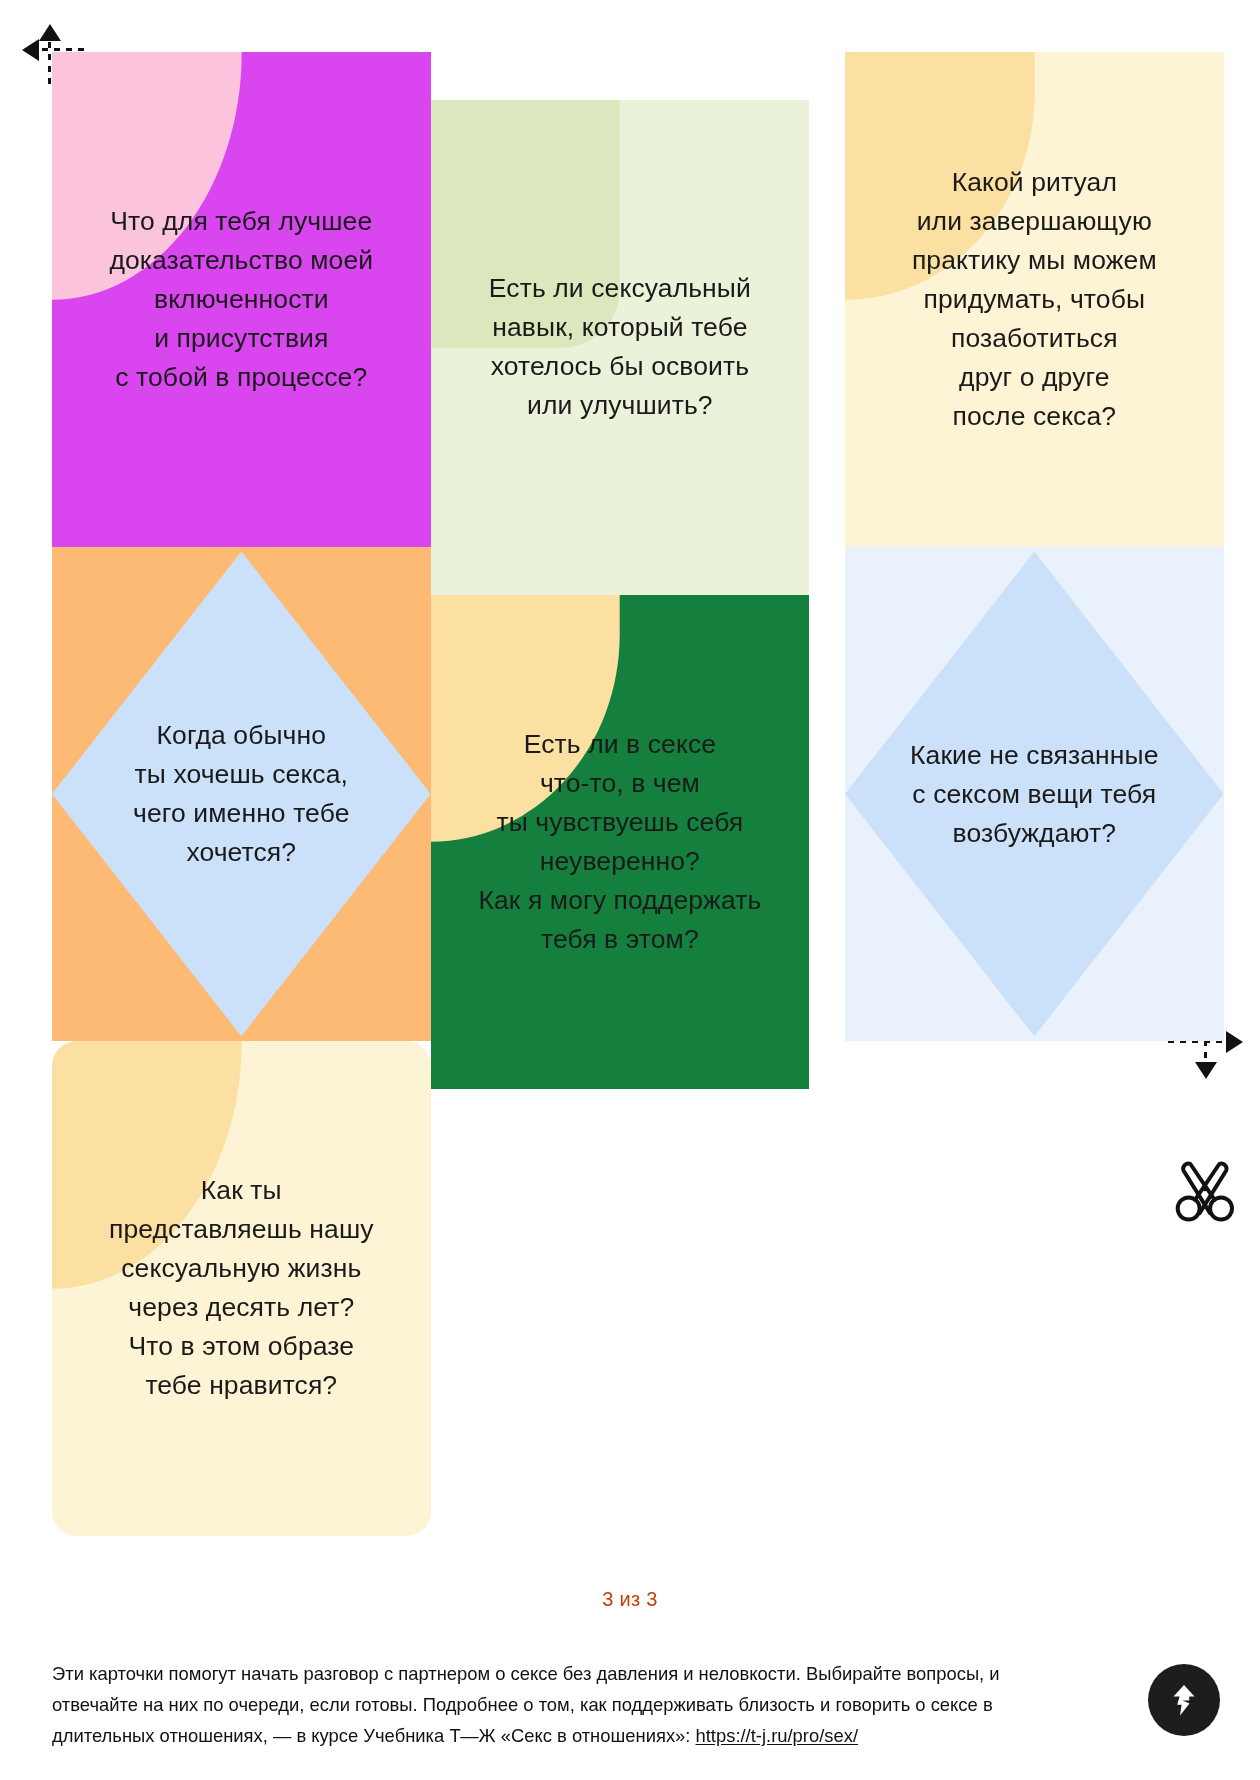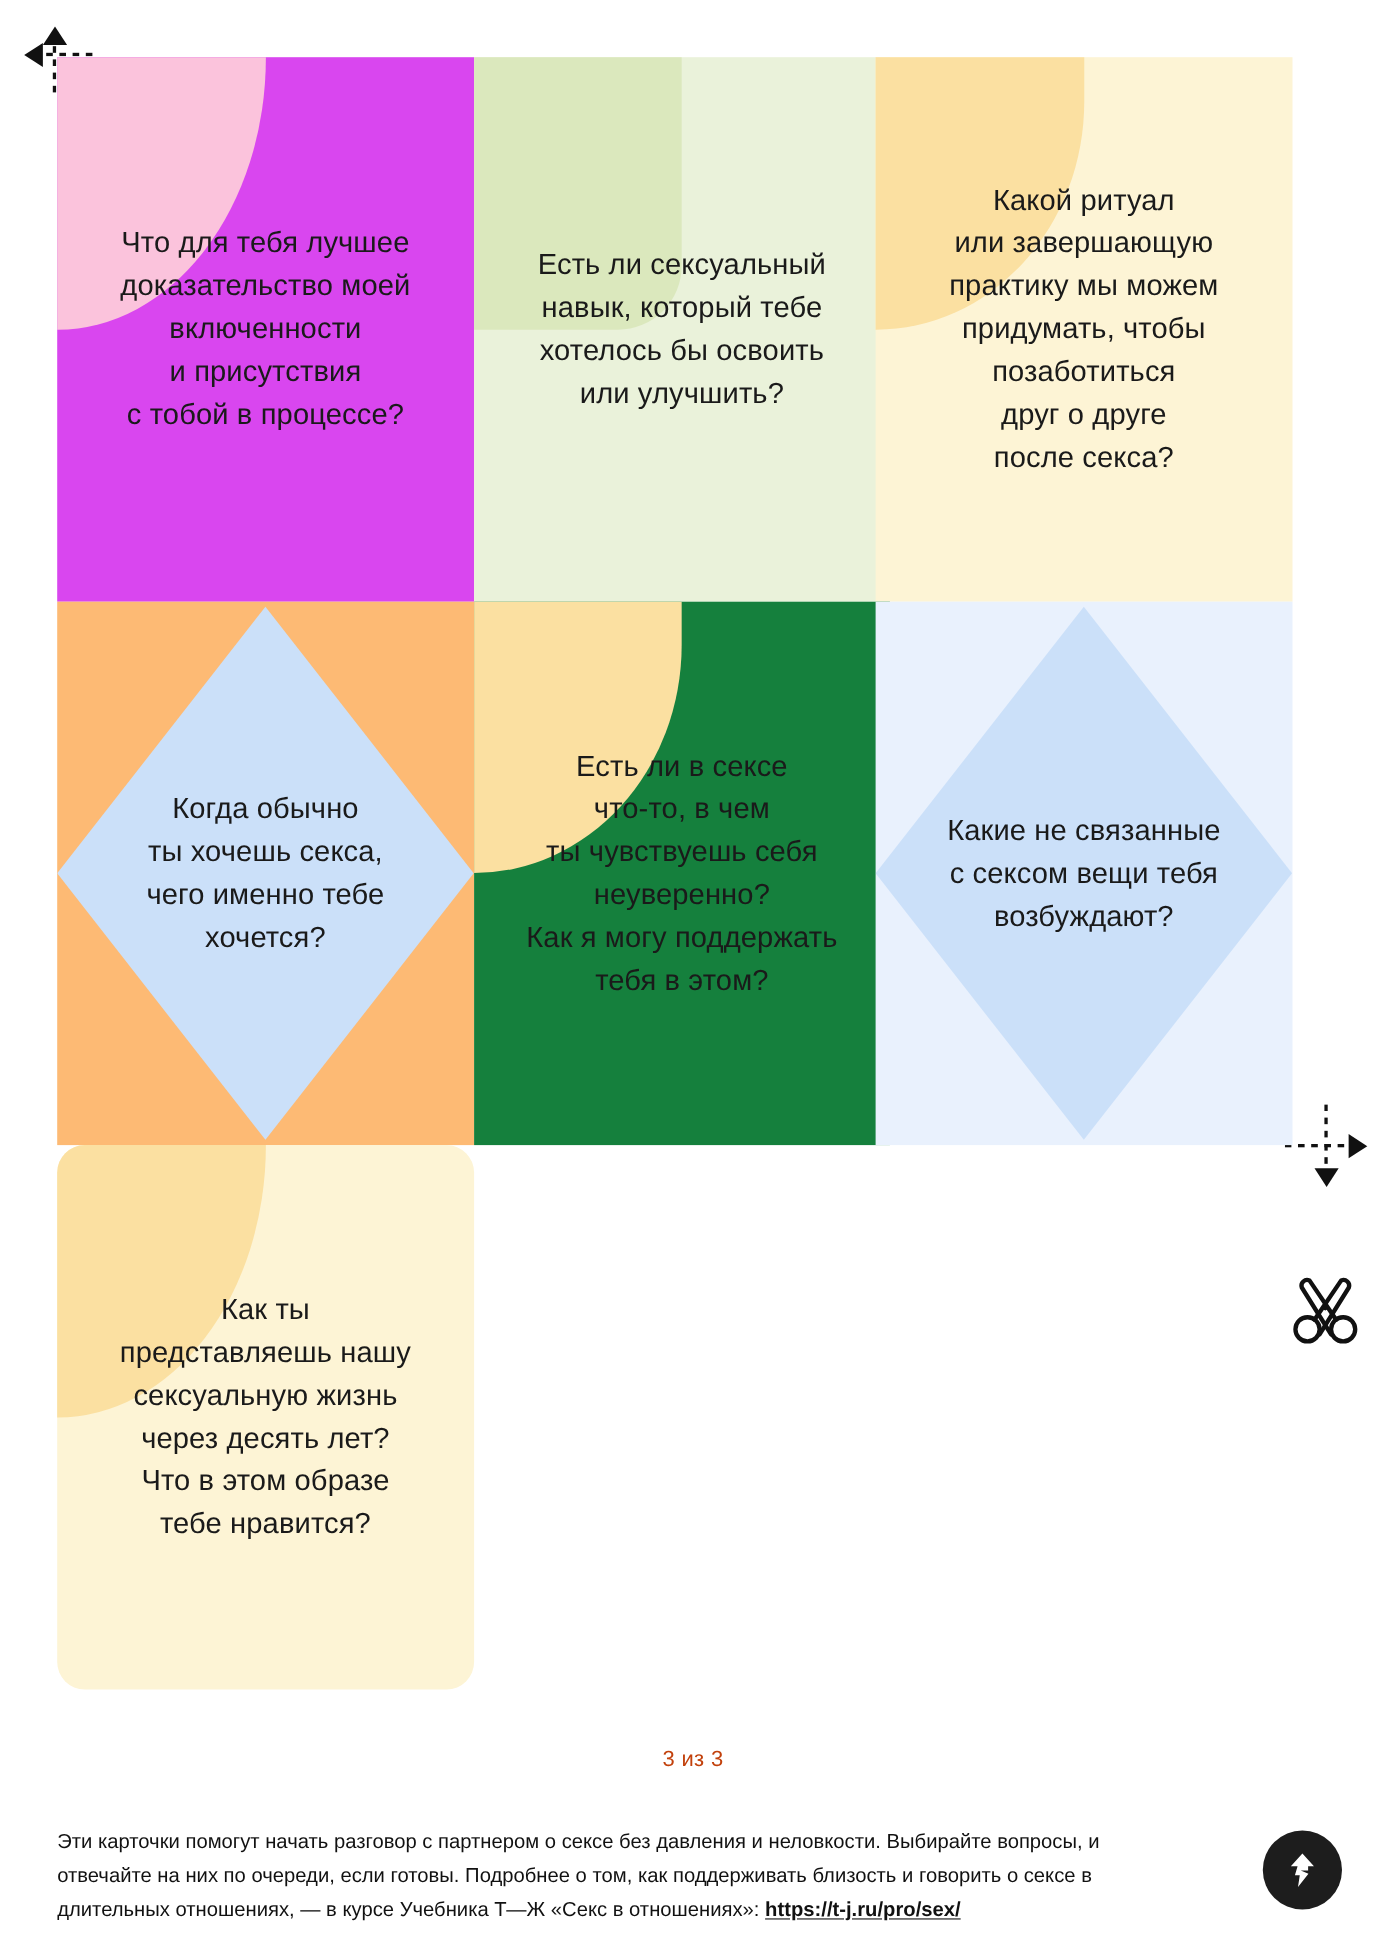--- a/index.html
+++ b/index.html
@@ -111,22 +111,22 @@
     letter-spacing: 0.1px;
     color: #1a1a1a;
     white-space: pre-line;
   }
 
   
   .r0 { top: 0; }
   .r1 { top: 494.6px; }
   .r2 { top: 989.2px; }
   .c0 { left: 0; }
-  .c1 { left: 378.6px; }
-  .c2 { left: 744px; }
+  .c1 { left: 378.6px; margin-top: 48px; }
+  .c2 { left: 793px; }
 
   
   .shape-circle {
     border-radius: 50%;
     left: 50%;
     top: 50%;
     transform: translate(-50%, -50%);
     width: 86%;
     height: 66%;
   }
@@ -188,21 +188,21 @@
     top: 1658px;
     width: 1090px;
   }
   #footer-text {
     font-size: 18.4px;
     line-height: 31px;
     color: #111111;
     max-width: 1010px;
   }
   #footer-link {
-    font-weight: bold;
+    font-weight: normal;
     color: #111111;
     text-decoration: underline;
     text-underline-offset: 2px;
   }
   #brand-badge {
     position: absolute;
     left: 1148px;
     top: 1664px;
     width: 72px;
     height: 72px;

